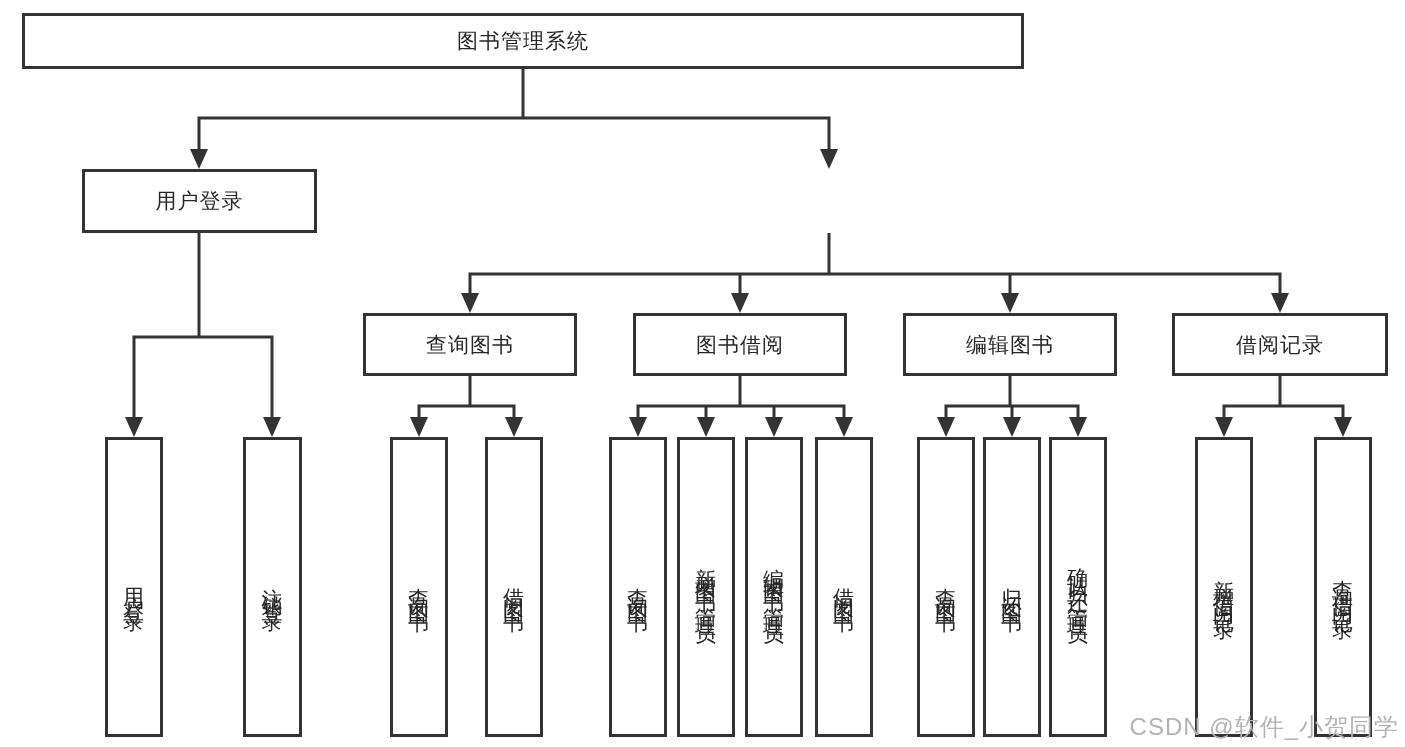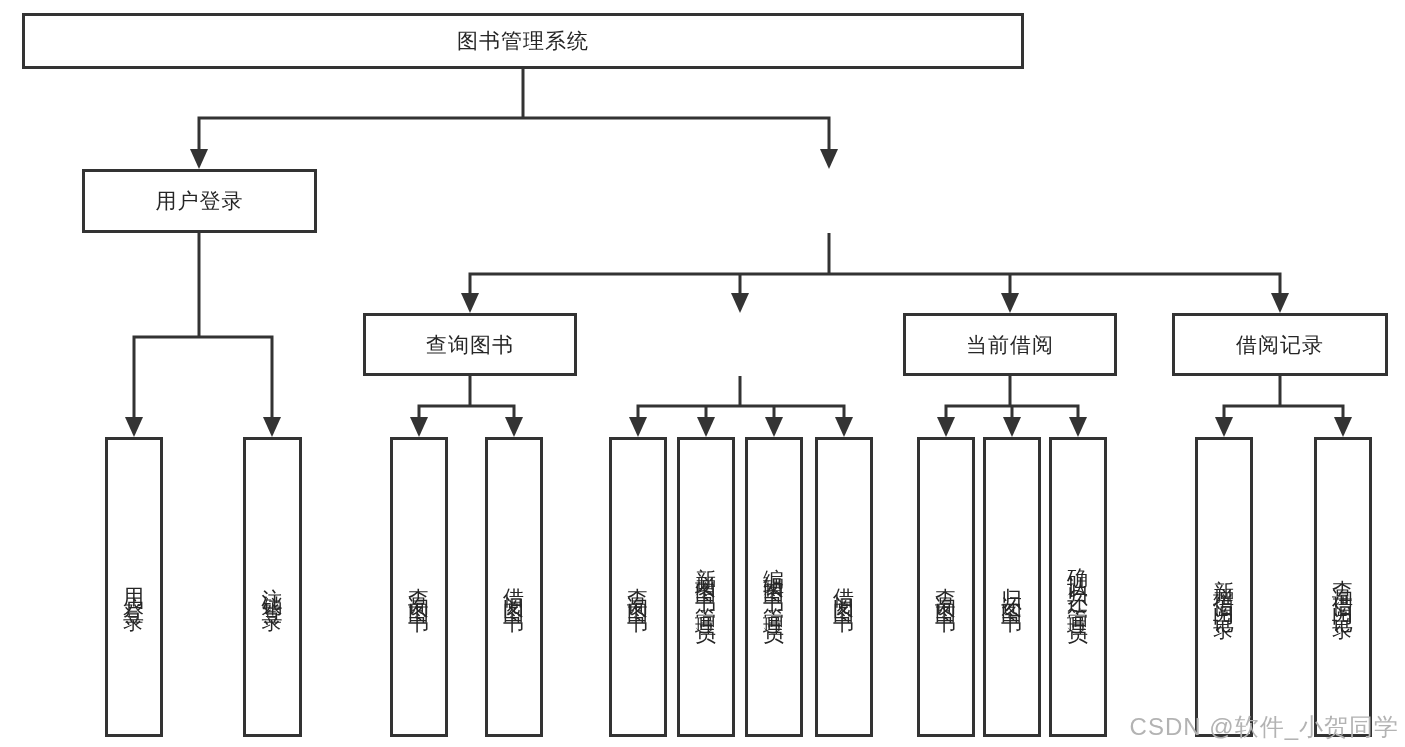--- a/index.html
+++ b/index.html
@@ -109,22 +109,25 @@
     <span>图书管理系统</span>
   </div>
 
   <div class="node h-node" style="left:82px;top:169px;width:235px;height:64px">
     <span>用户登录</span>
   </div>
 
   <div class="node h-node" style="left:363px;top:313px;width:214px;height:63px">
     <span>查询图书</span>
   </div>
+  <div class="node h-node" style="left:633px;top:313px;width:214px;height:63px">
+    <span>图书借阅</span>
+  </div>
   <div class="node h-node" style="left:903px;top:313px;width:214px;height:63px">
-    <span>当前借阅</span>
+    <span>编辑图书</span>
   </div>
   <div class="node h-node" style="left:1172px;top:313px;width:216px;height:63px">
     <span>借阅记录</span>
   </div>
 
   <div class="node v-node" style="left:105px;top:437px;width:58px;height:300px">
     <span>用户登录</span>
   </div>
   <div class="node v-node" style="left:243px;top:437px;width:59px;height:300px">
     <span>注销登录</span>

